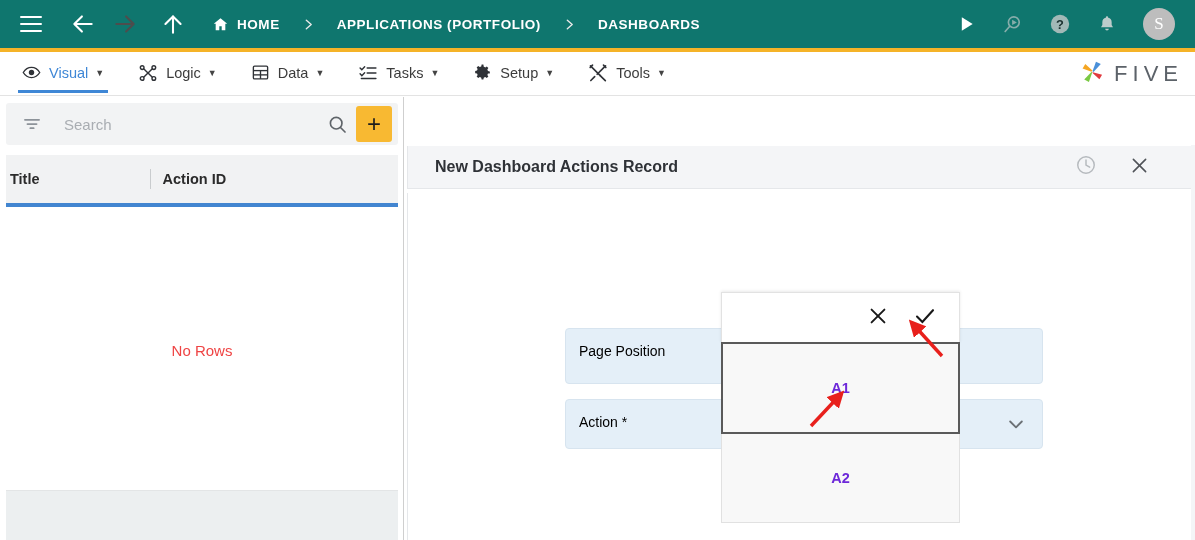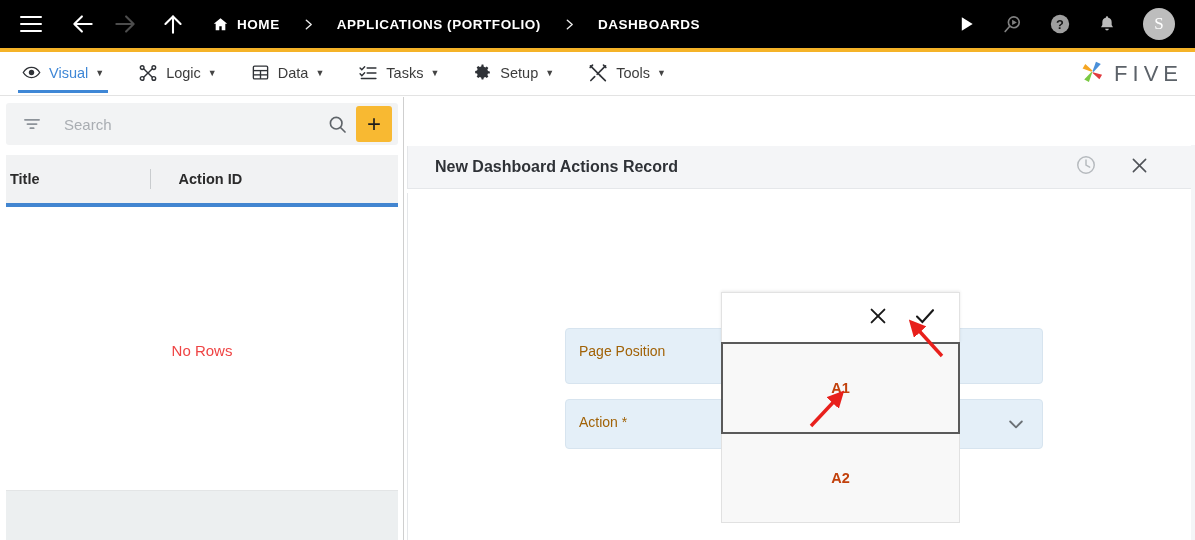--- a/index.html
+++ b/index.html
@@ -8,21 +8,21 @@
     width: 1195px; height: 540px;
     font-family: "Liberation Sans", sans-serif;
     background: #fff;
     overflow: hidden;
   }
   #app { position: relative; width: 1195px; height: 540px; }
 
   
   .topbar {
     position: absolute; left: 0; top: 0; width: 1195px; height: 48px;
-    background: #000000; display: flex; align-items: center;
+    background: #0f766e; display: flex; align-items: center;
   }
   .tb-icon {
     display: flex; align-items: center; justify-content: center;
     color: #fff; flex: none;
   }
   .hamburger { width: 22px; height: 16px; margin-left: 20px; position: relative; }
   .hamburger i { position: absolute; left: 0; width: 22px; height: 2.4px; background: #fff; border-radius: 1px; }
   .hamburger i:nth-child(1) { top: 0; }
   .hamburger i:nth-child(2) { top: 6.8px; }
   .hamburger i:nth-child(3) { top: 13.6px; }
@@ -113,21 +113,21 @@
   .gridhead {
     position: absolute; left: 6px; top: 58px; width: 392px; height: 52px;
     background: #f1f2f3; display: flex; align-items: center;
     border-bottom: 4px solid #4285d0;
   }
   .gh-cell {
     font-size: 14.5px; font-weight: bold; color: #2b2b2b;
   }
   .gh-title { margin-left: 4px; }
   .gh-div { width: 1px; height: 20px; background: #c9ccce; margin-left: 110px; }
-  .gh-action { margin-left: 28px; }
+  .gh-action { margin-left: 12px; }
   .norows {
     position: absolute; left: 6px; top: 114px; width: 392px; height: 278px;
     display: flex; align-items: center; justify-content: center;
     color: #ef4444; font-size: 15px;
   }
   .leftfooter {
     position: absolute; left: 6px; top: 393px; width: 392px; height: 50px;
     background: #eceff0; border-top: 1px solid #e3e5e6;
   }
 
@@ -162,21 +162,21 @@
     position: absolute; left: 2px; top: 96px; width: 786px; height: 347px;
     background: #fff; border-left: 1px solid #e5e7ea; border-right: 1px solid #e5e7ea;
   }
 
   .field {
     position: absolute; background: #e4eff8; border-radius: 4px;
     border: 1px solid #d7e4ef;
   }
   .field-label {
     position: absolute; left: 13px; top: 14px;
-    font-size: 14px; color: #a16207;
+    font-size: 14px; color: #000000;
   }
   #f-pagepos { left: 157px; top: 135px; width: 478px; height: 56px; }
   #f-action   { left: 157px; top: 206px; width: 478px; height: 50px; }
   .chev-field {
     position: absolute; right: 16px; top: 50%; transform: translateY(-50%);
     display: flex; cursor: pointer;
   }
 
   
   .ddwrap {
@@ -186,21 +186,21 @@
     position: absolute; left: 0; top: 0; width: 239px; height: 51px;
     background: #fff; border: 1px solid #e2e2e2; border-bottom: none;
     box-shadow: 0 -1px 3px rgba(0,0,0,.09);
     display: flex; align-items: center; justify-content: flex-end;
   }
   .dd-head > * { margin-right: 24px; cursor: pointer; }
   .dd-head > *:last-child { margin-right: 22px; }
   .dd-opt {
     position: absolute; left: 0; width: 239px;
     background: #f8f8f8; display: flex; align-items: center; justify-content: center;
-    font-size: 14.5px; font-weight: bold; color: #c2410c; cursor: pointer;
+    font-size: 14.5px; font-weight: bold; color: #6d28d9; cursor: pointer;
   }
   #dd-a1 { top: 50px; height: 92px; border: 2px solid #5a5a5a; }
   #dd-a2 { top: 142px; height: 89px; border: 1px solid #e1e1e1; border-top: none; }
 
   
   .annot { position: absolute; pointer-events: none; z-index: 60; }
   #arrow-check { left: 902px; top: 316px; width: 48px; height: 44px; }
   #arrow-a1    { left: 805px; top: 388px; width: 46px; height: 42px; }
 
   .vsep-right {

